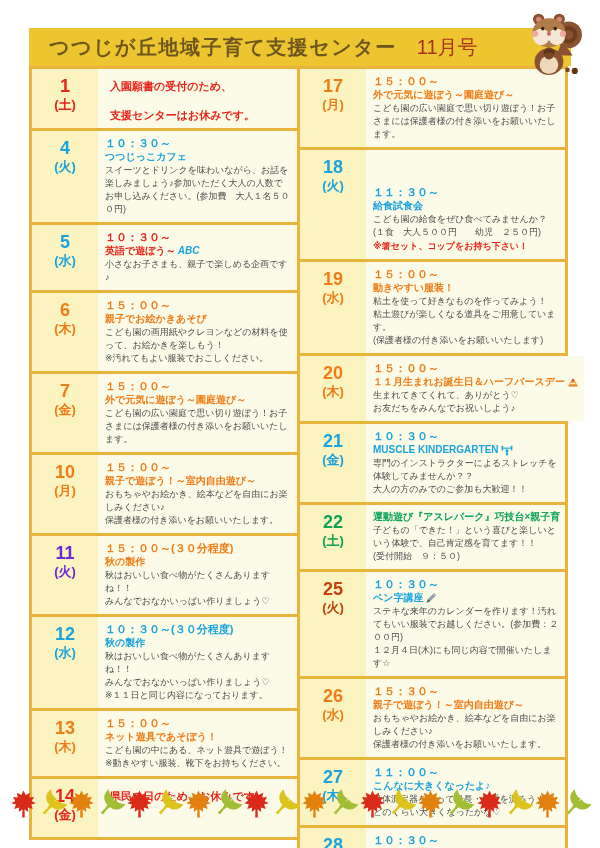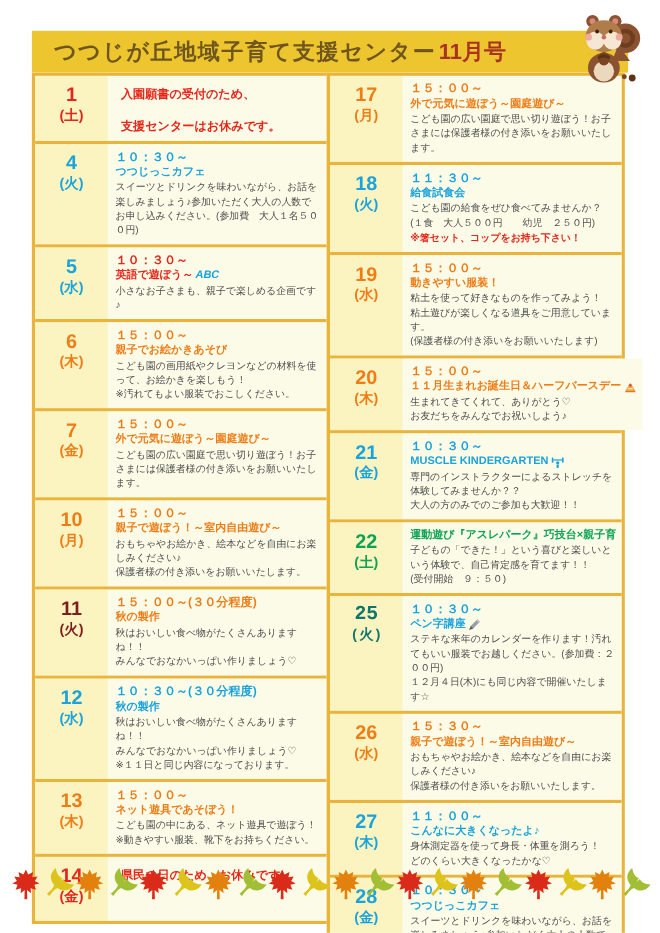--- a/index.html
+++ b/index.html
@@ -12,21 +12,21 @@
   
   .header{
     background:var(--header_bg);height:38px;display:flex;align-items:center;
     padding-left:20px;box-sizing:border-box;
   }
   .header .t{
     font-size:20px;font-weight:bold;color:var(--header_text);
     letter-spacing:1.5px;white-space:nowrap;
   }
   .header .issue{
-    font-size:20px;font-weight:bold;color:var(--issue);margin-left:2px;white-space:nowrap;
+    font-size:20px;font-weight:normal;color:var(--issue);margin-left:20px;white-space:nowrap;
   }
   .squirrel{position:absolute;right:-12px;top:-20px;width:66px;height:70px;}
   
   .calendar{display:flex;align-items:flex-start;}
   .col{width:271px;box-sizing:border-box;border:3px solid var(--border);background:var(--cell_bg);}
   .col.right{margin-left:-3px;}
   .row{display:flex;}
   .row + .row{border-top:3px solid var(--border);}
   .datec{
     width:66px;flex:none;background:var(--date_bg);
@@ -168,21 +168,21 @@
           <div class="eventc">
             <div class="time" style="color: rgb(239, 125, 23);">１５：００～</div>
             <div class="title" style="color: rgb(239, 125, 23);">
               <span>親子で遊ぼう！～室内自由遊び～</span>
             </div>
             <div class="body-line">おもちゃやお絵かき、絵本などを自由にお楽しみください♪</div>
             <div class="body-line">保護者様の付き添いをお願いいたします。</div>
           </div>
         </div>
         <div class="row">
-          <div class="datec" style="color: #7f1d1d;">
+          <div class="datec" style="color: #6d28d9;">
             <span class="num">11</span>
             <span class="wd">(火)</span>
           </div>
           <div class="eventc">
             <div class="time" style="color: rgb(239, 125, 23);">１５：００～(３０分程度)</div>
             <div class="title" style="color: rgb(239, 125, 23);">
               <span>秋の製作</span>
             </div>
             <div class="body-line">秋はおいしい食べ物がたくさんありますね！！</div>
             <div class="body-line">みんなでおなかいっぱい作りましょう♡</div>
@@ -240,21 +240,21 @@
             </div>
             <div class="body-line">こども園の広い園庭で思い切り遊ぼう！お子さまには保護者様の付き添いをお願いいたします。</div>
           </div>
         </div>
         <div class="row">
           <div class="datec" style="color: rgb(26, 163, 220);">
             <span class="num">18</span>
             <span class="wd">(火)</span>
           </div>
           <div class="eventc">
-            <div class="time" style="color: rgb(26, 163, 220);">１１：３０～</div>
+            <div class="time" style="color: rgb(26, 163, 220); margin-top: 30px;">１１：３０～</div>
             <div class="title" style="color: rgb(26, 163, 220);">
               <span>給食試食会</span>
             </div>
             <div class="body-line">こども園の給食をぜひ食べてみませんか？</div>
             <div class="body-line">(１食　大人５００円　　幼児　２５０円)</div>
             <div class="note">※箸セット、コップをお持ち下さい！</div>
           </div>
         </div>
         <div class="row">
           <div class="datec" style="color: rgb(239, 125, 23);">
@@ -324,21 +324,21 @@
           </div>
           <div class="eventc">
             <div class="title" style="color: rgb(13, 163, 85);">
               <span>運動遊び『アスレパーク』巧技台×親子育</span>
             </div>
             <div class="body-line">子どもの「できた！」という喜びと楽しいという体験で、自己肯定感を育てます！！</div>
             <div class="body-line">(受付開始　９：５０)</div>
           </div>
         </div>
         <div class="row">
-          <div class="datec" style="color: #0f766e; font-family: Liberation Mono, monospace;">
+          <div class="datec" style="color: #c2410c;">
             <span class="num">25</span>
             <span class="wd">(火)</span>
           </div>
           <div class="eventc">
             <div class="time" style="color: rgb(26, 163, 220);">１０：３０～</div>
             <div class="title" style="color: rgb(26, 163, 220);">
               <span>ペン字講座</span>
               <span class="ticon">
                 <svg viewBox="0 0 16 16">
                   <path d="M2 14.4 L4 9.4 L12 1.2 L15 4.2 L7 12.4 Z" fill="#98a0a8"></path>

